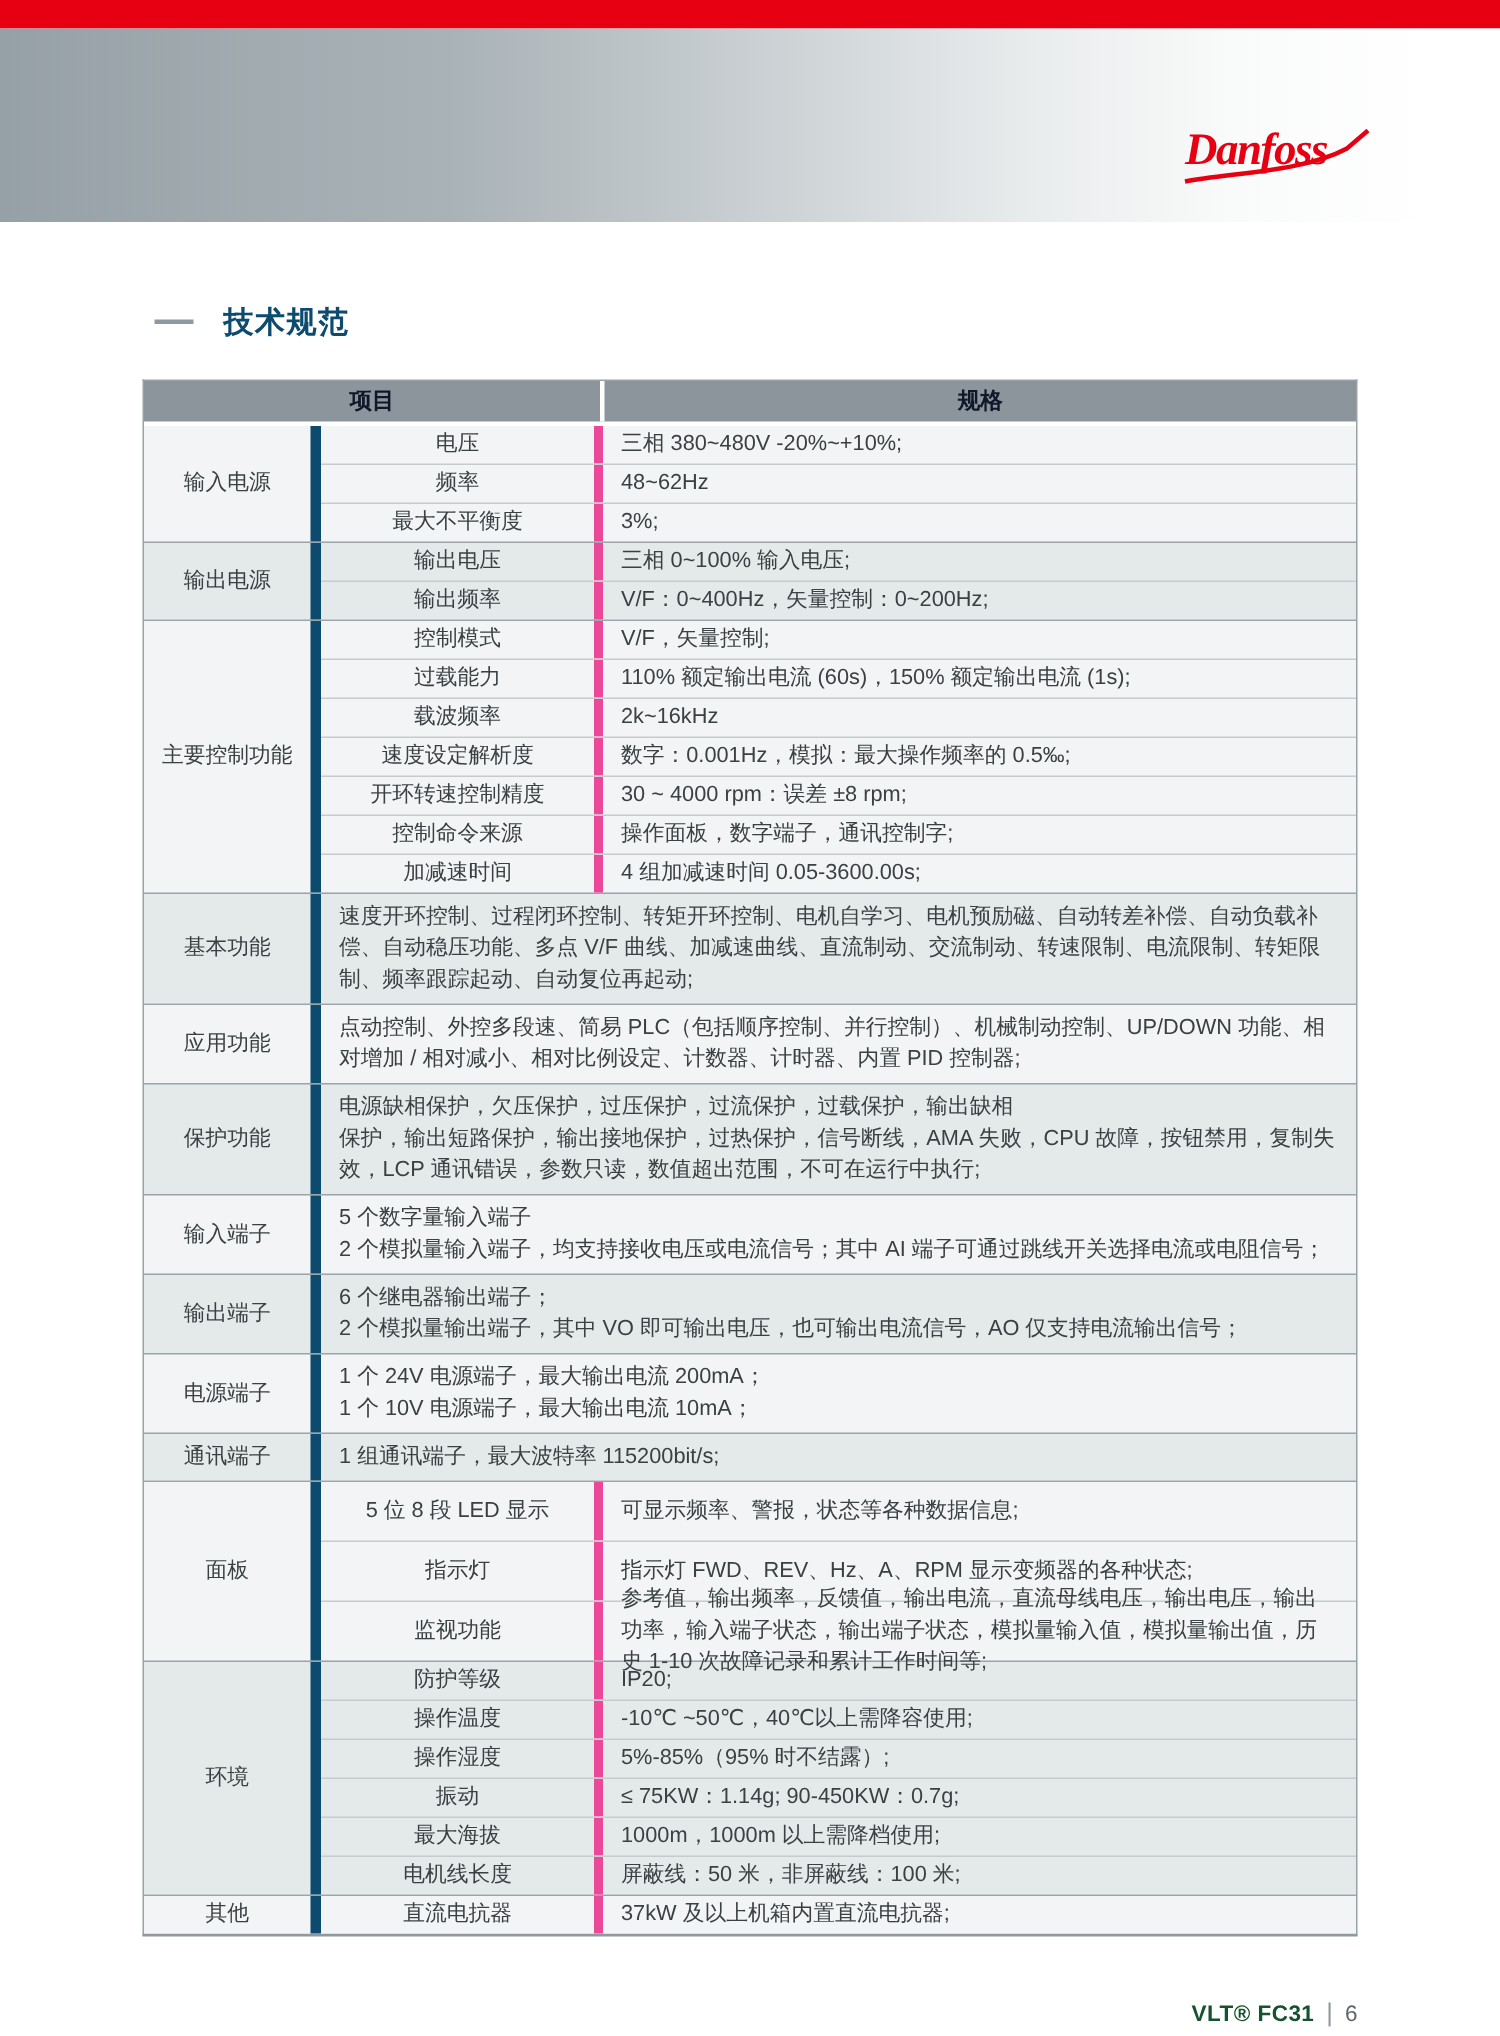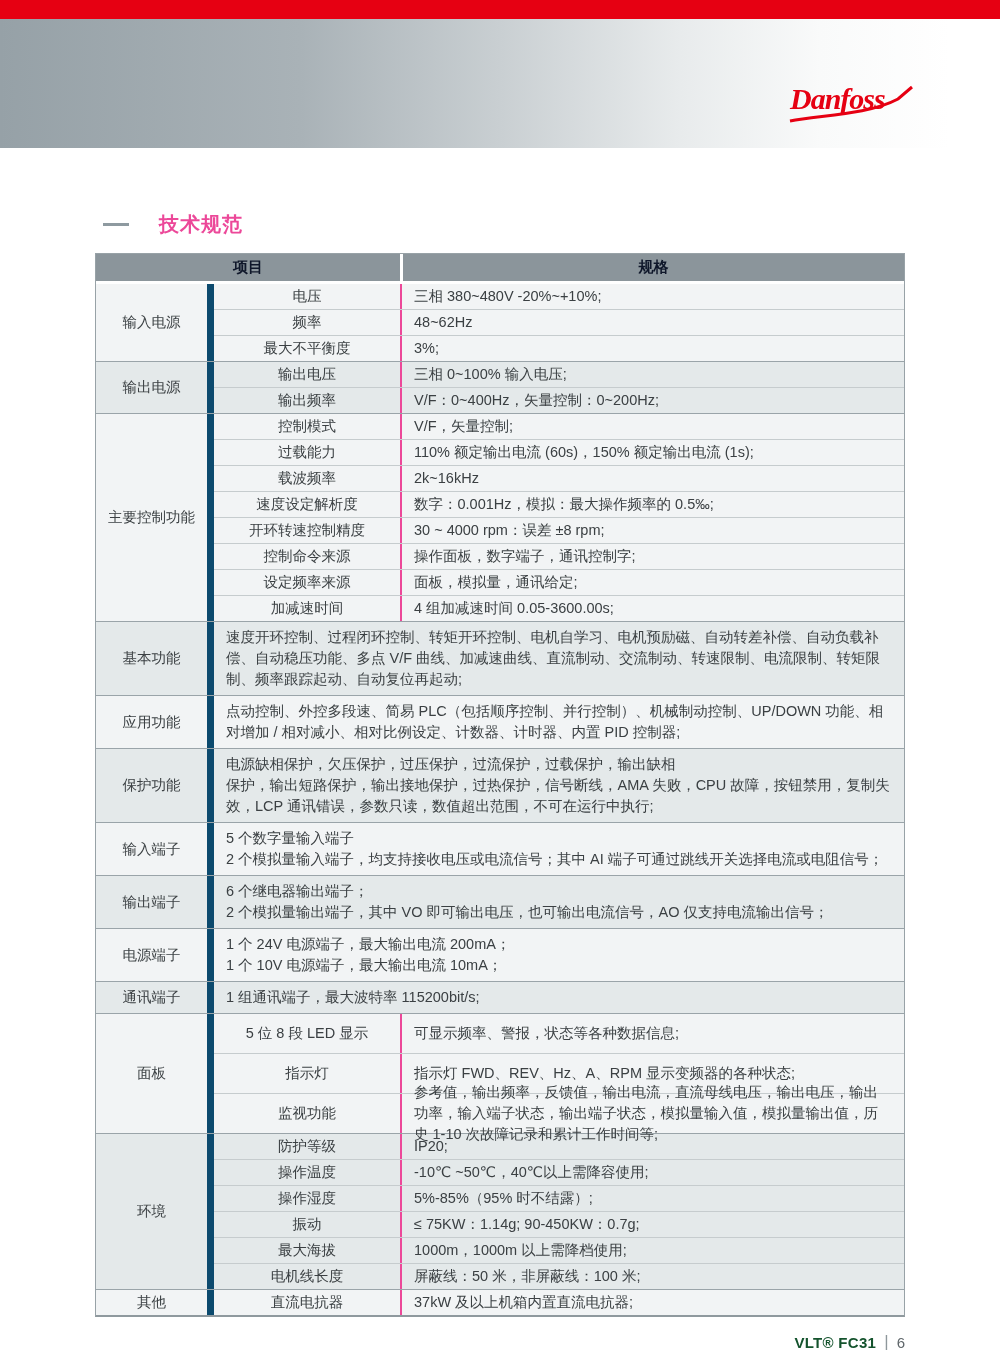--- a/index.html
+++ b/index.html
@@ -21,21 +21,21 @@
     background:linear-gradient(to right,#96a1a7 0%,#a9b2b7 30%,#c9cfd2 50%,#e8ebec 68%,#f9fafa 82%,#ffffff 95%);
   }
   .logo-svg{position:absolute;right:82px;top:56px;width:132px;height:56px;}
   
   .title-row{
     position:absolute;left:103px;top:195px;
     display:flex;align-items:center;gap:14px;
   }
   .title-dash{width:26px;height:3px;background:#8e9aa0;}
   .page-title{
-    margin:16px;font-size:20px;font-weight:700;color:#ec4899;letter-spacing:1px;
+    margin:6px;font-size:20px;font-weight:700;color:#0c4a6e;letter-spacing:1px;
   }
   
   .spec-table{
     position:absolute;left:95px;top:253px;width:810px;
     border:1px solid #98a2a7;border-bottom:2px solid #8f999e;
     box-sizing:border-box;
   }
   .thead{
     display:flex;height:27px;
     background:#8b959b;color:#0f172a;font-weight:700;font-size:15px;
@@ -54,21 +54,21 @@
     box-sizing:border-box;
   }
   .cat{
     width:118px;border-right:7px solid #0c4a6e;
     justify-content:center;text-align:center;flex-shrink:0;
   }
   .rows{flex:1;display:flex;flex-direction:column;}
   .row{display:flex;flex:1;min-height:25px;}
   .row + .row{border-top:1px solid #c6ccce;}
   .item{
-    width:188px;border-right:2px solid #ec4899;
+    width:188px;border-right:6px solid #ec4899;
     justify-content:center;text-align:center;flex-shrink:0;padding:2px 4px;
   }
   .spec{flex:1;padding:2px 12px;white-space:pre-line;}
   .row.merged .spec{padding:5px 12px;}
   
   .footer{
     position:absolute;top:1332px;right:95px;
     display:flex;align-items:center;gap:8px;font-size:15px;
   }
   .footer-product{font-weight:700;color:#14532d;letter-spacing:.3px;}
@@ -154,24 +154,20 @@
         </div>
         <div class="row">
           <div class="cell item">开环转速控制精度</div>
           <div class="cell spec">30 ~ 4000 rpm：误差 ±8 rpm;</div>
         </div>
         <div class="row">
           <div class="cell item">控制命令来源</div>
           <div class="cell spec">操作面板，数字端子，通讯控制字;</div>
         </div>
         <div class="row">
-          <div class="cell item">设定频率来源</div>
-          <div class="cell spec">面板，模拟量，通讯给定;</div>
-        </div>
-        <div class="row">
           <div class="cell item">加减速时间</div>
           <div class="cell spec">4 组加减速时间 0.05-3600.00s;</div>
         </div>
       </div>
     </div>
 
     <div class="section dark">
       <div class="cell cat">基本功能</div>
       <div class="rows">
         <div class="row merged">

